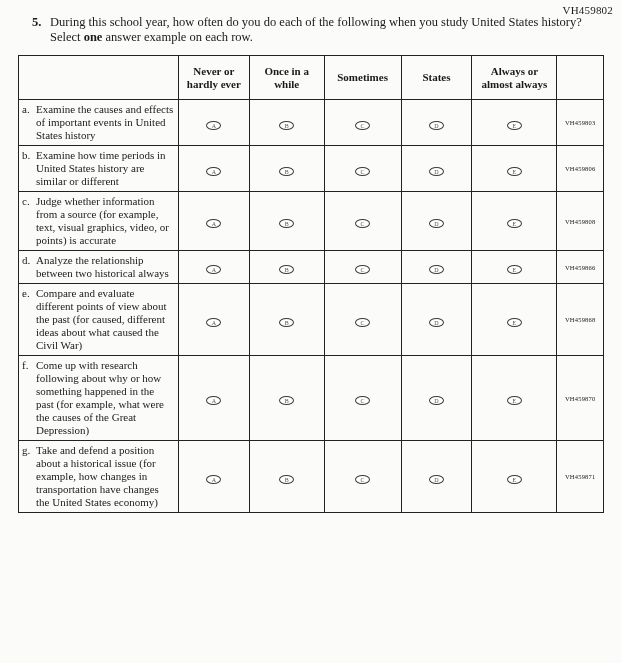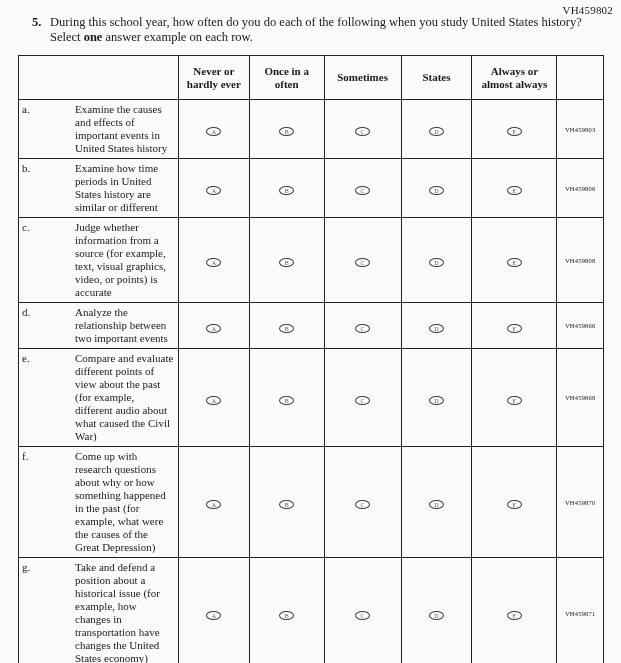--- a/index.html
+++ b/index.html
@@ -46,21 +46,21 @@
     text-align:center; line-height:12.5px;
     padding:6px 3px; height:44px;
   }
   td.stem {
     vertical-align:top;
     padding:3px 4px 3px 3px;
     font-size:11px; line-height:13px;
   }
   .stem-inner { display:flex; }
   .stem-letter { flex:0 0 14px; }
-  .stem-text { flex:1;margin-left:39px; }
+  .stem-text { flex:1; }
   td.ans { text-align:center; }
   .oval {
     display:inline-block;
     width:15px; height:9px;
     border:1px solid #3a3a3a;
     border-radius:50%;
     font-size:6px; line-height:8px;
     color:#555; text-align:center;
     background:#fff;
     cursor:pointer;
@@ -89,21 +89,21 @@
         <col class="c-a2">
         <col class="c-a3">
         <col class="c-a4">
         <col class="c-a5">
         <col class="c-code">
     </colgroup>
     <thead>
       <tr>
         <th class="hdr"></th>
         <th class="hdr">Never or hardly ever</th>
-        <th class="hdr">Once in a often</th>
+        <th class="hdr">Once in a while</th>
         <th class="hdr">Sometimes</th>
         <th class="hdr">States</th>
         <th class="hdr">Always or almost always</th>
         <th class="hdr"></th>
       </tr>
     </thead>
     <tbody>
 
       <tr>
         <td class="stem">
@@ -147,51 +147,51 @@
         <td class="ans"><span class="oval"><span>C</span></span></td>
         <td class="ans"><span class="oval"><span>D</span></span></td>
         <td class="ans"><span class="oval"><span>E</span></span></td>
         <td class="code">VH459808</td>
       </tr>
 
       <tr>
         <td class="stem">
           <span class="stem-inner">
               <span class="stem-letter">d.</span>
-              <span class="stem-text">Analyze the relationship between two important events</span>
+              <span class="stem-text">Analyze the relationship between two historical always</span>
             </span>
         </td>
         <td class="ans"><span class="oval"><span>A</span></span></td>
         <td class="ans"><span class="oval"><span>B</span></span></td>
         <td class="ans"><span class="oval"><span>C</span></span></td>
         <td class="ans"><span class="oval"><span>D</span></span></td>
         <td class="ans"><span class="oval"><span>E</span></span></td>
         <td class="code">VH459866</td>
       </tr>
 
       <tr>
         <td class="stem">
           <span class="stem-inner">
               <span class="stem-letter">e.</span>
-              <span class="stem-text">Compare and evaluate different points of view about the past (for example, different audio about what caused the Civil War)</span>
+              <span class="stem-text">Compare and evaluate different points of view about the past (for caused, different ideas about what caused the Civil War)</span>
             </span>
         </td>
         <td class="ans"><span class="oval"><span>A</span></span></td>
         <td class="ans"><span class="oval"><span>B</span></span></td>
         <td class="ans"><span class="oval"><span>C</span></span></td>
         <td class="ans"><span class="oval"><span>D</span></span></td>
         <td class="ans"><span class="oval"><span>E</span></span></td>
         <td class="code">VH459868</td>
       </tr>
 
       <tr>
         <td class="stem">
           <span class="stem-inner">
               <span class="stem-letter">f.</span>
-              <span class="stem-text">Come up with research questions about why or how something happened in the past (for example, what were the causes of the Great Depression)</span>
+              <span class="stem-text">Come up with research following about why or how something happened in the past (for example, what were the causes of the Great Depression)</span>
             </span>
         </td>
         <td class="ans"><span class="oval"><span>A</span></span></td>
         <td class="ans"><span class="oval"><span>B</span></span></td>
         <td class="ans"><span class="oval"><span>C</span></span></td>
         <td class="ans"><span class="oval"><span>D</span></span></td>
         <td class="ans"><span class="oval"><span>E</span></span></td>
         <td class="code">VH459870</td>
       </tr>
 

